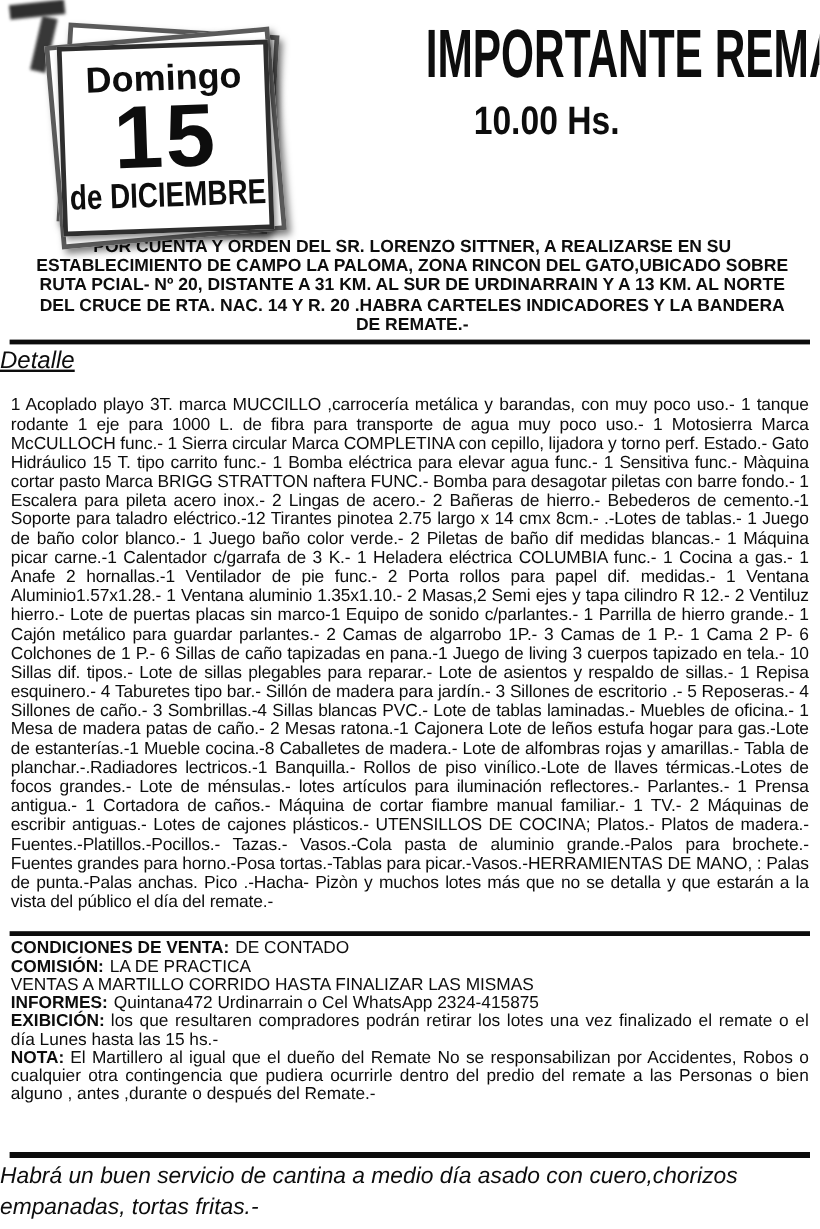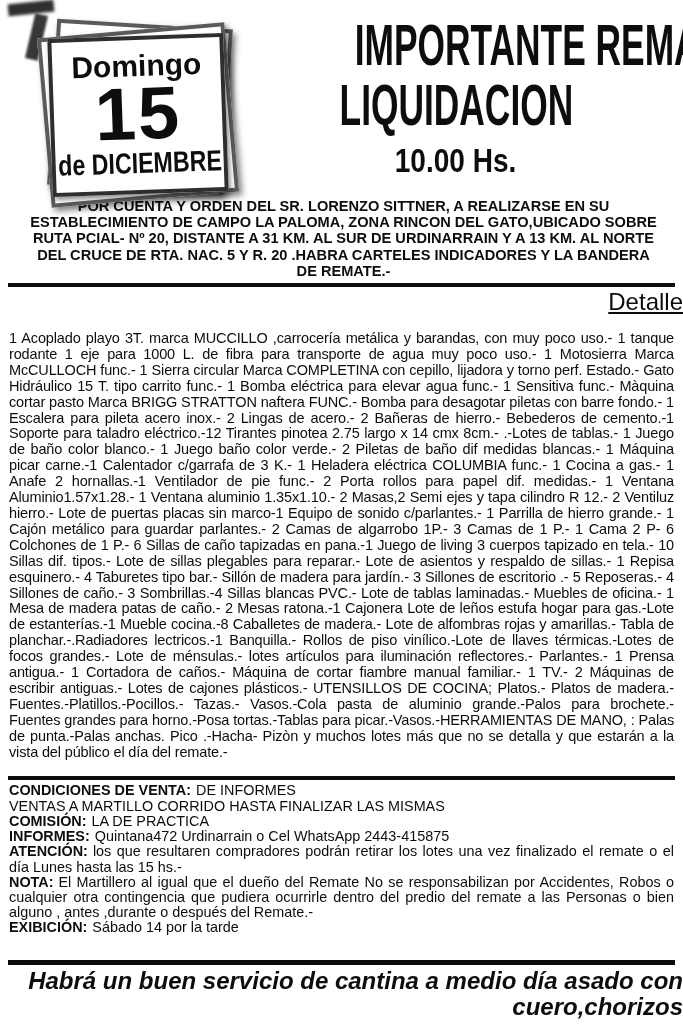--- a/index.html
+++ b/index.html
@@ -49,40 +49,40 @@
   .intro{
     margin:6px 26px 0 30px;
     text-align:center;font-weight:bold;
     font-size:14.6px;line-height:16.2px;
   }
 
   .rule{border:none;border-top:4px solid #0c0c0c;margin:4px 8px 1px;}
   .rule-thick{border:none;border-top:5px solid #0c0c0c;margin:2px 8px 3px;}
 
   .detalle{
-    text-align:right;font-size:24px;line-height:27px;
-    text-decoration:underline;margin:0 0 2px;
+    text-align:left;font-size:20px;line-height:27px;
+    text-decoration:underline;margin:0 0 2px;font-style:italic;
   }
 
   .detail-body{
     margin:16px 9px;
     text-align:justify;
     font-size:14.5px;line-height:15.9px;letter-spacing:-0.15px;
   }
 
   .terms{margin:3px 9px 0;font-size:14.4px;line-height:15.2px;}
   .terms p{margin:0;text-align:justify;}
   .lbl{font-weight:bold;margin-right:5px;}
 
   .nota-block{margin-top:14px;}
 
   .footer-block{position:absolute;left:0;right:0;bottom:4px;}
   .footer-text{
-    text-align:right;font-weight:bold;font-style:italic;
-    font-size:24px;line-height:26px;margin-top:2px;
+    text-align:left;font-weight:normal;font-style:italic;
+    font-size:19px;line-height:26px;margin-top:2px;
   }
 </style>
 </head>
 <body>
 
 <div class="page">
 
   <div class="corner-mark-h"></div>
   <div class="corner-mark-v"></div>
 
@@ -91,46 +91,45 @@
       <div class="frame frame1"></div>
       <div class="frame frame2"></div>
       <div class="datemain">
         <div class="date-dayname">Domingo</div>
         <div class="date-daynum">15</div>
         <div><span class="date-month">de DICIEMBRE</span></div>
       </div>
     </div>
     <div class="titlebox">
       <div class="title-line"><span class="t">IMPORTANTE REMATE</span></div>
-      <div class="title-line"><span class="t">LIQUIDACION</span></div>
       <div class="time-line"><span class="t">10.00 Hs.</span></div>
     </div>
   </div>
 
-  <p class="intro">POR CUENTA Y ORDEN DEL SR. LORENZO SITTNER, A REALIZARSE EN SU ESTABLECIMIENTO DE CAMPO LA PALOMA, ZONA RINCON DEL GATO,UBICADO SOBRE RUTA PCIAL- Nº 20, DISTANTE A 31 KM. AL SUR DE URDINARRAIN Y A 13 KM. AL NORTE DEL CRUCE DE RTA. NAC. 5 Y R. 20 .HABRA CARTELES INDICADORES Y LA BANDERA DE REMATE.-</p>
+  <p class="intro">POR CUENTA Y ORDEN DEL SR. LORENZO SITTNER, A REALIZARSE EN SU ESTABLECIMIENTO DE CAMPO LA PALOMA, ZONA RINCON DEL GATO,UBICADO SOBRE RUTA PCIAL- Nº 20, DISTANTE A 31 KM. AL SUR DE URDINARRAIN Y A 13 KM. AL NORTE DEL CRUCE DE RTA. NAC. 14 Y R. 20 .HABRA CARTELES INDICADORES Y LA BANDERA DE REMATE.-</p>
 
   <hr class="rule">
 
   <div class="detalle">Detalle</div>
 
   <p class="detail-body">1 Acoplado playo 3T. marca MUCCILLO ,carrocería metálica y barandas, con muy poco uso.- 1 tanque rodante 1 eje para 1000 L. de fibra para transporte de agua muy poco uso.- 1 Motosierra Marca McCULLOCH func.- 1 Sierra circular Marca COMPLETINA con cepillo, lijadora y torno perf. Estado.- Gato Hidráulico 15 T. tipo carrito func.- 1 Bomba eléctrica para elevar agua func.- 1 Sensitiva func.- Màquina cortar pasto Marca BRIGG STRATTON naftera FUNC.- Bomba para desagotar piletas con barre fondo.- 1 Escalera para pileta acero inox.- 2 Lingas de acero.- 2 Bañeras de hierro.- Bebederos de cemento.-1 Soporte para taladro eléctrico.-12 Tirantes pinotea 2.75 largo x 14 cmx 8cm.- .-Lotes de tablas.- 1 Juego de baño color blanco.- 1 Juego baño color verde.- 2 Piletas de baño dif medidas blancas.- 1 Máquina picar carne.-1 Calentador c/garrafa de 3 K.- 1 Heladera eléctrica COLUMBIA func.- 1 Cocina a gas.- 1 Anafe 2 hornallas.-1 Ventilador de pie func.- 2 Porta rollos para papel dif. medidas.- 1 Ventana Aluminio1.57x1.28.- 1 Ventana aluminio 1.35x1.10.- 2 Masas,2 Semi ejes y tapa cilindro R 12.- 2 Ventiluz hierro.- Lote de puertas placas sin marco-1 Equipo de sonido c/parlantes.- 1 Parrilla de hierro grande.- 1 Cajón metálico para guardar parlantes.- 2 Camas de algarrobo 1P.- 3 Camas de 1 P.- 1 Cama 2 P- 6 Colchones de 1 P.- 6 Sillas de caño tapizadas en pana.-1 Juego de living 3 cuerpos tapizado en tela.- 10 Sillas dif. tipos.- Lote de sillas plegables para reparar.- Lote de asientos y respaldo de sillas.- 1 Repisa esquinero.- 4 Taburetes tipo bar.- Sillón de madera para jardín.- 3 Sillones de escritorio .- 5 Reposeras.- 4 Sillones de caño.- 3 Sombrillas.-4 Sillas blancas PVC.- Lote de tablas laminadas.- Muebles de oficina.- 1 Mesa de madera patas de caño.- 2 Mesas ratona.-1 Cajonera Lote de leños estufa hogar para gas.-Lote de estanterías.-1 Mueble cocina.-8 Caballetes de madera.- Lote de alfombras rojas y amarillas.- Tabla de planchar.-.Radiadores lectricos.-1 Banquilla.- Rollos de piso vinílico.-Lote de llaves térmicas.-Lotes de focos grandes.- Lote de ménsulas.- lotes artículos para iluminación reflectores.- Parlantes.- 1 Prensa antigua.- 1 Cortadora de caños.- Máquina de cortar fiambre manual familiar.- 1 TV.- 2 Máquinas de escribir antiguas.- Lotes de cajones plásticos.- UTENSILLOS DE COCINA; Platos.- Platos de madera.- Fuentes.-Platillos.-Pocillos.- Tazas.- Vasos.-Cola pasta de aluminio grande.-Palos para brochete.- Fuentes grandes para horno.-Posa tortas.-Tablas para picar.-Vasos.-HERRAMIENTAS DE MANO, : Palas de punta.-Palas anchas. Pico .-Hacha- Pizòn y muchos lotes más que no se detalla y que estarán a la vista del público el día del remate.-</p>
 
   <hr class="rule">
 
   <div class="terms">
-    <p><span class="lbl">CONDICIONES DE VENTA:</span><span>DE INFORMES</span></p>
+    <p><span class="lbl">CONDICIONES DE VENTA:</span><span>DE CONTADO</span></p>
+    <p><span class="lbl">COMISIÓN:</span><span>LA DE PRACTICA</span></p>
     <p>VENTAS A MARTILLO CORRIDO HASTA FINALIZAR LAS MISMAS</p>
-    <p><span class="lbl">COMISIÓN:</span><span>LA DE PRACTICA</span></p>
-    <p><span class="lbl">INFORMES:</span><span>Quintana472 Urdinarrain o Cel WhatsApp 2443-415875</span></p>
-    <p><span class="lbl">ATENCIÓN:</span><span>los que resultaren compradores podrán retirar los lotes una vez finalizado el remate o el día Lunes hasta las 15 hs.-</span></p>
+    <p><span class="lbl">INFORMES:</span><span>Quintana472 Urdinarrain o Cel WhatsApp 2324-415875</span></p>
+    <p><span class="lbl">EXIBICIÓN:</span><span>los que resultaren compradores podrán retirar los lotes una vez finalizado el remate o el día Lunes hasta las 15 hs.-</span></p>
 
     <p class="nota-block"><span class="lbl">NOTA:</span><span>El Martillero al igual que el dueño del Remate No se responsabilizan por Accidentes, Robos o cualquier otra contingencia que pudiera ocurrirle dentro del predio del remate a las Personas o bien alguno , antes ,durante o después del Remate.-</span></p>
-    <p><span class="lbl">EXIBICIÓN:</span><span>Sábado 14 por la tarde</span></p>
   </div>
 
   <div class="footer-block">
     <hr class="rule-thick">
     <div class="footer-text">
       <div>Habrá un buen servicio de cantina a medio día asado con cuero,chorizos</div>
+      <div>empanadas, tortas fritas.-</div>
     </div>
   </div>
 
 </div>
 
 </body></html>

